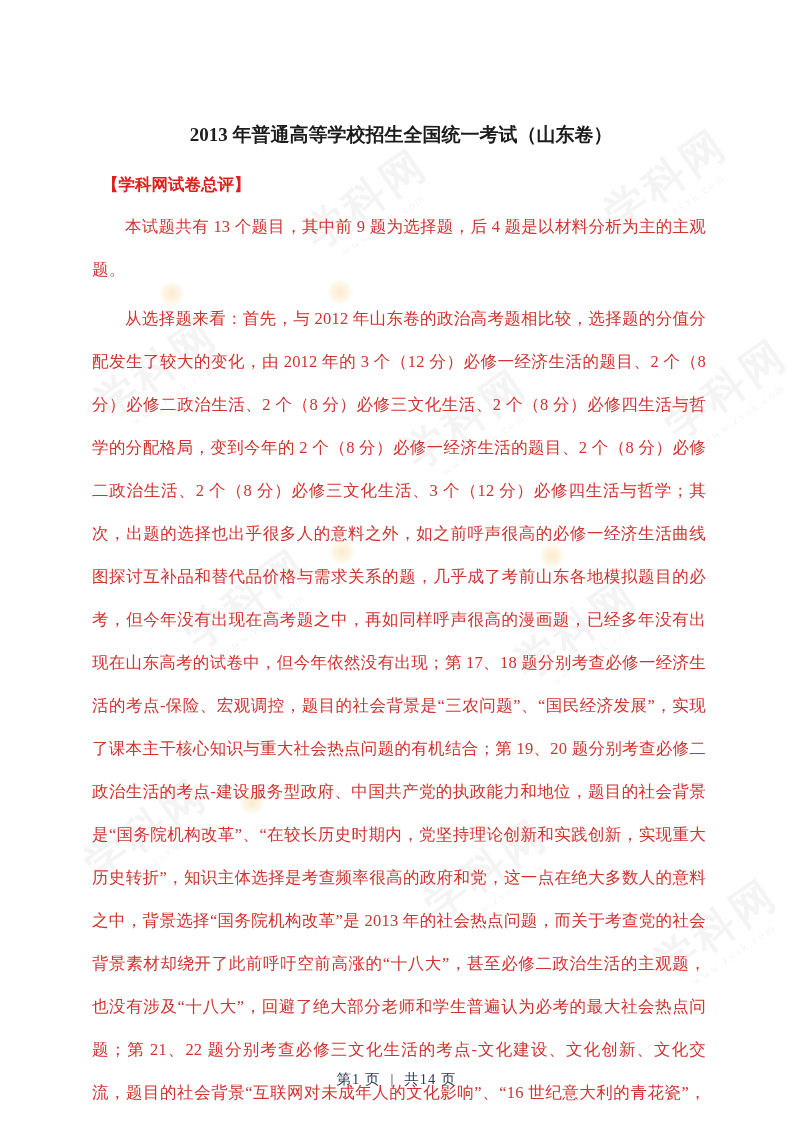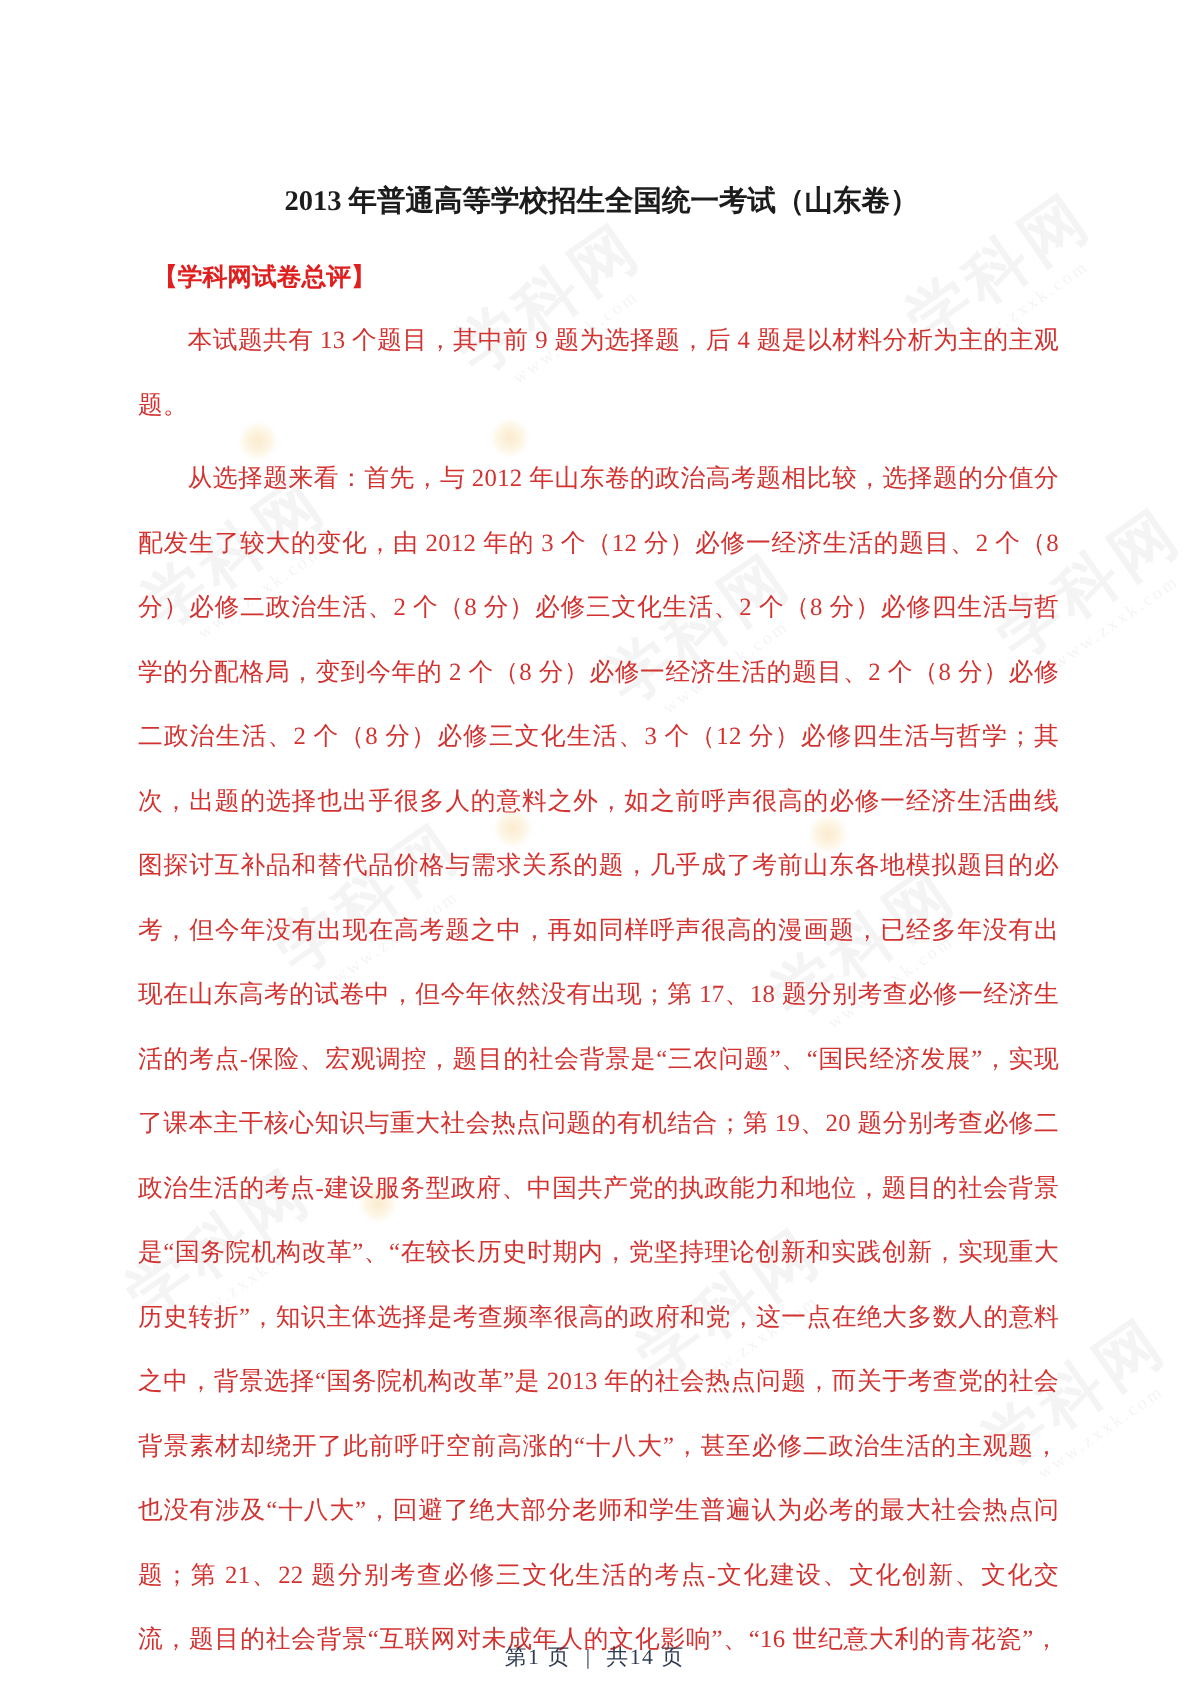--- a/index.html
+++ b/index.html
@@ -76,21 +76,21 @@
     color: #d23330;
     font-size: 16.5px;
     line-height: 43px;
     text-align: justify;
     text-indent: 2em;
     letter-spacing: 0.2px;
   }
   .footer {
     position: absolute;
     left: 0; right: 0;
-    top: 1095px;
+    top: 1070px;
     text-align: center;
     font-size: 14.5px;
     color: #2f3b50;
     letter-spacing: 1px;
   }
   .footer .sep { padding: 0 10px; }
 </style>
 </head>
 <body>
 

